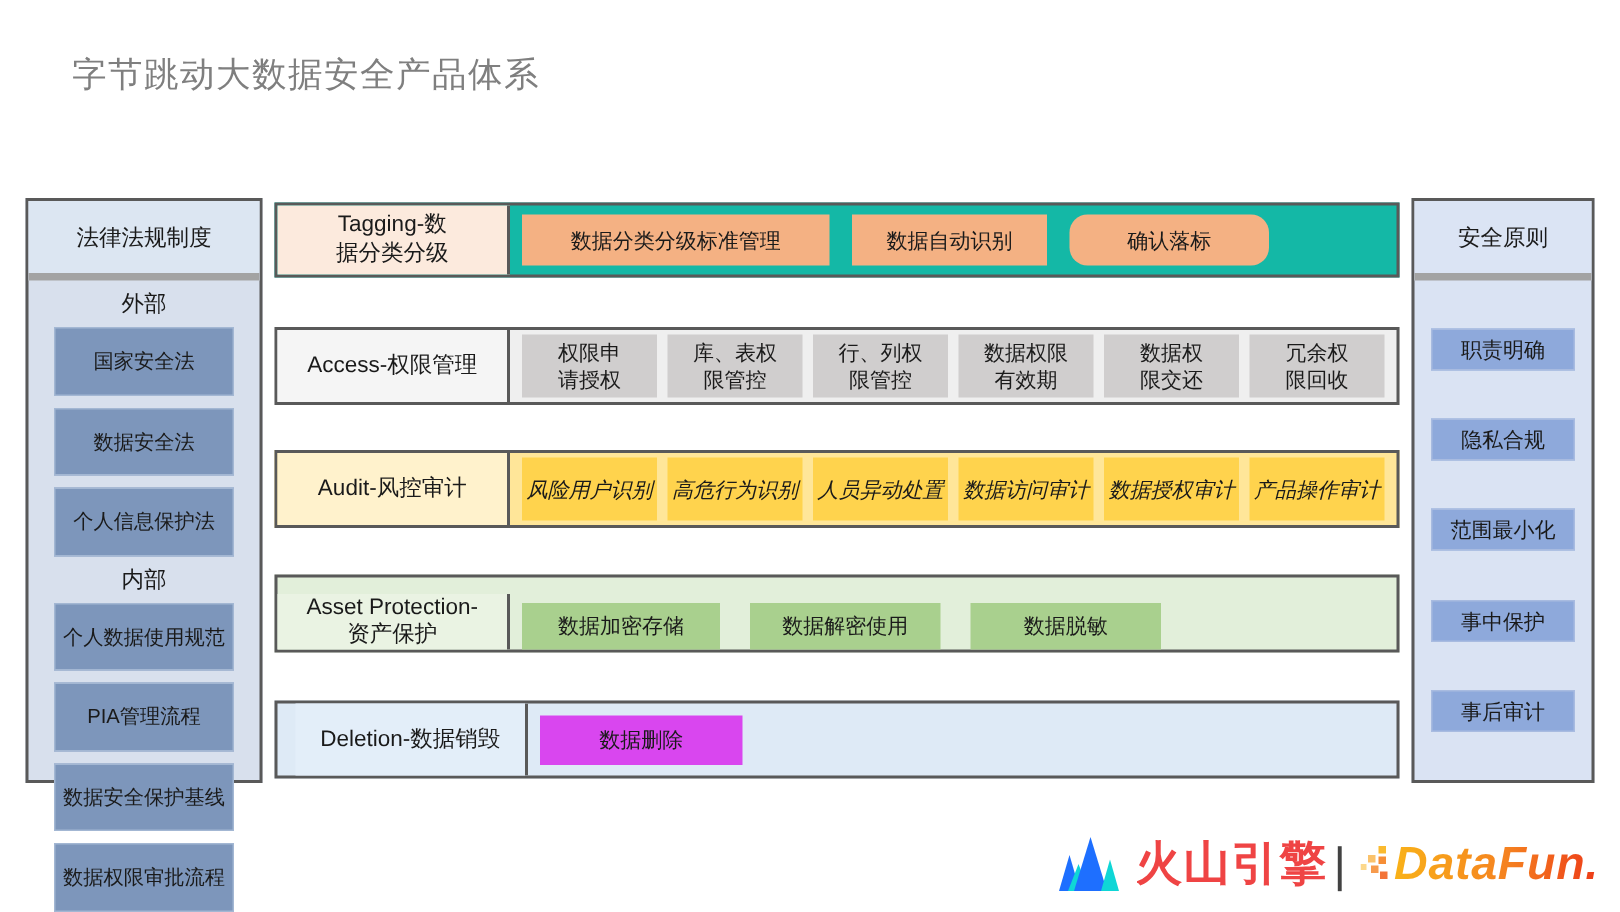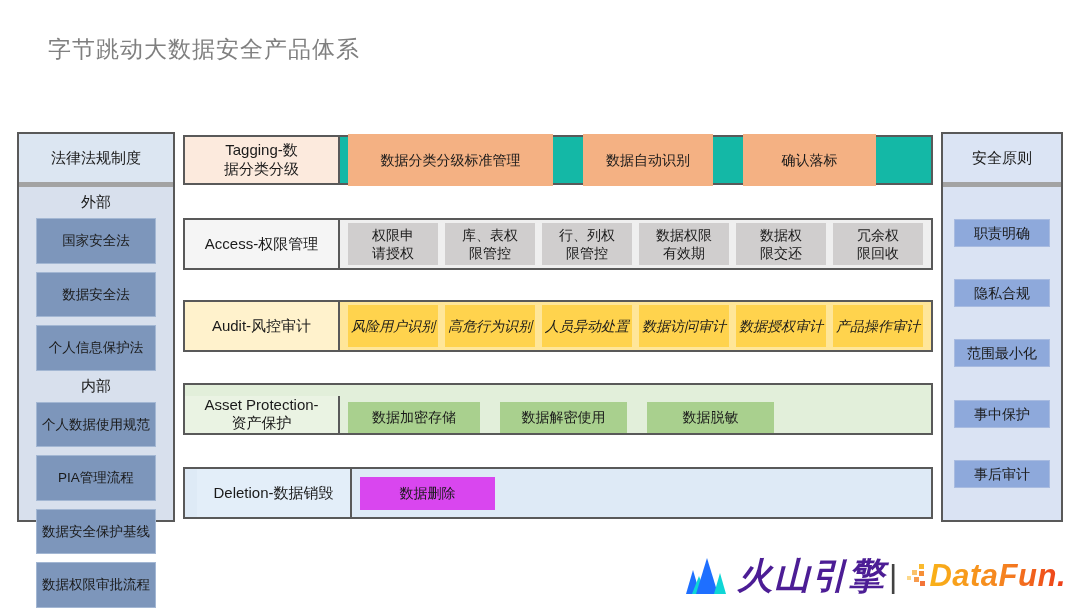--- a/index.html
+++ b/index.html
@@ -57,24 +57,24 @@
     flex:1;display:flex;align-items:center;
     padding-left:8px;box-sizing:border-box;
   }
   .pitem{
     display:flex;align-items:center;justify-content:center;
     text-align:center;font-size:14px;line-height:1.3;
     box-sizing:border-box;text-wrap:balance;flex:0 0 auto;
   }
   .row-tagging{top:135px;height:50px;background:#14b8a6;}
   .row-tagging .prow-label{background:#fceadd;}
-  .row-tagging .pitem{background:#f4b183;height:52px;margin-right:30px;}
+  .row-tagging .pitem{background:#f4b183;height:34px;margin-right:15px;}
   .row-tagging .pitem:nth-child(1){width:205px;}
   .row-tagging .pitem:nth-child(2){width:130px;}
-  .row-tagging .pitem:nth-child(3){width:133px;}
+  .row-tagging .pitem:nth-child(3){width:133px;border-radius:12px;}
   .row-access{top:218px;background:#efefef;}
   .row-access .prow-label{background:#f5f5f5;}
   .row-access .pitem{background:#d0cece;width:90px;height:42px;margin-right:7px;padding:0 6px;}
   .row-audit{top:300px;background:#ffe699;}
   .row-audit .prow-label{background:#fff2cc;}
   .row-audit .pitem{background:#ffd34d;width:90px;height:42px;margin-right:7px;padding:0 1px;font-style:italic;}
   .row-asset{top:383px;background:#e2efda;align-items:flex-end;}
   .row-asset .prow-label{background:#eaf3e3;}
   .row-asset .pitem{background:#a9d08e;height:31px;margin-right:20px;}
   .row-asset .pitem:nth-child(1){width:132px;}
@@ -83,21 +83,21 @@
   .row-deletion{top:467px;background:#deeaf6;padding-left:12px;}
   .row-deletion .prow-label{background:#e3eef9;}
   .row-deletion .pitem{background:#d946ef;width:135px;height:33px;}
   
   .footer{
     position:absolute;right:14px;top:552px;height:48px;
     display:flex;align-items:center;
   }
   .volc-icon{width:44px;height:40px;margin-right:8px;}
   .volc-text{
-    font-size:36px;font-weight:700;color:#4c1d95;letter-spacing:1px;font-style:italic;
+    font-size:31px;font-weight:700;color:#ef4444;letter-spacing:1px;
   }
   .volc-bar{font-size:32px;font-weight:400;color:#424242;margin:0 10px 0 4px;}
   .datafun-dots{width:20px;height:26px;margin-right:2px;align-self:flex-start;margin-top:10px;}
   .datafun-text{
     font-size:31px;font-weight:700;font-style:italic;letter-spacing:0.5px;
     background:linear-gradient(90deg,#f9b218 0%,#f58220 55%,#ed3b18 100%);
     -webkit-background-clip:text;background-clip:text;color:transparent;
   }
 </style>
 </head>

